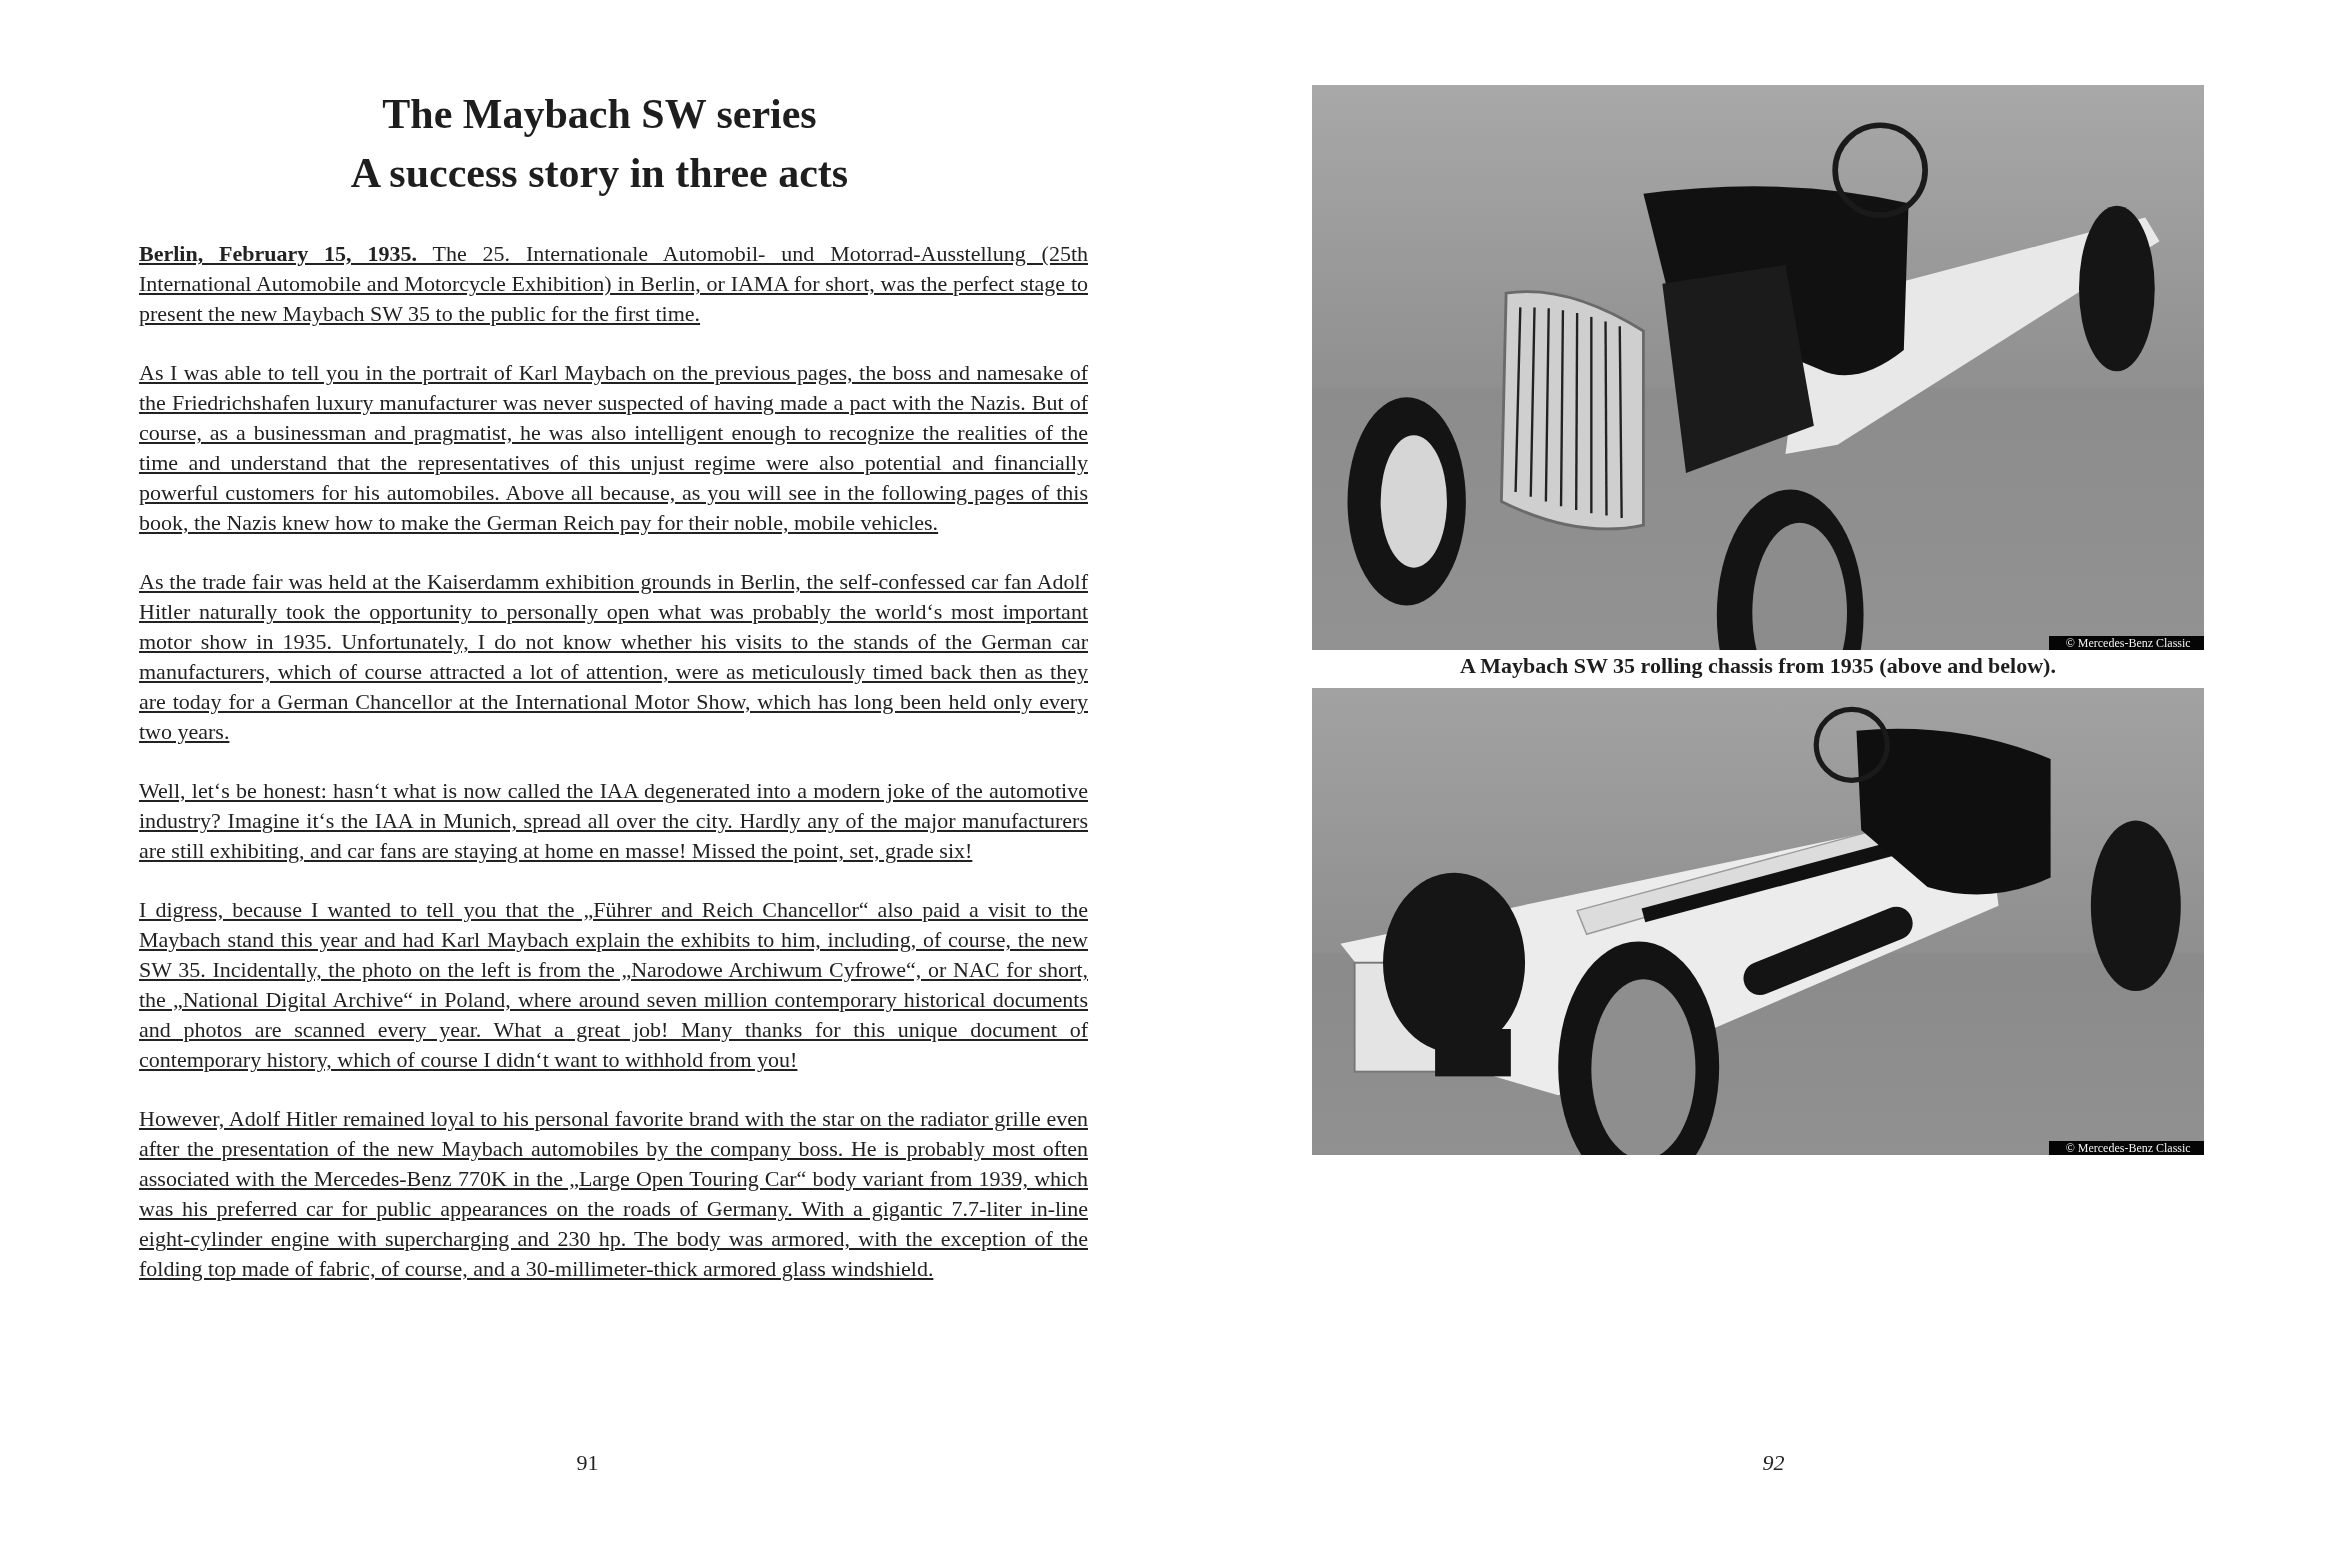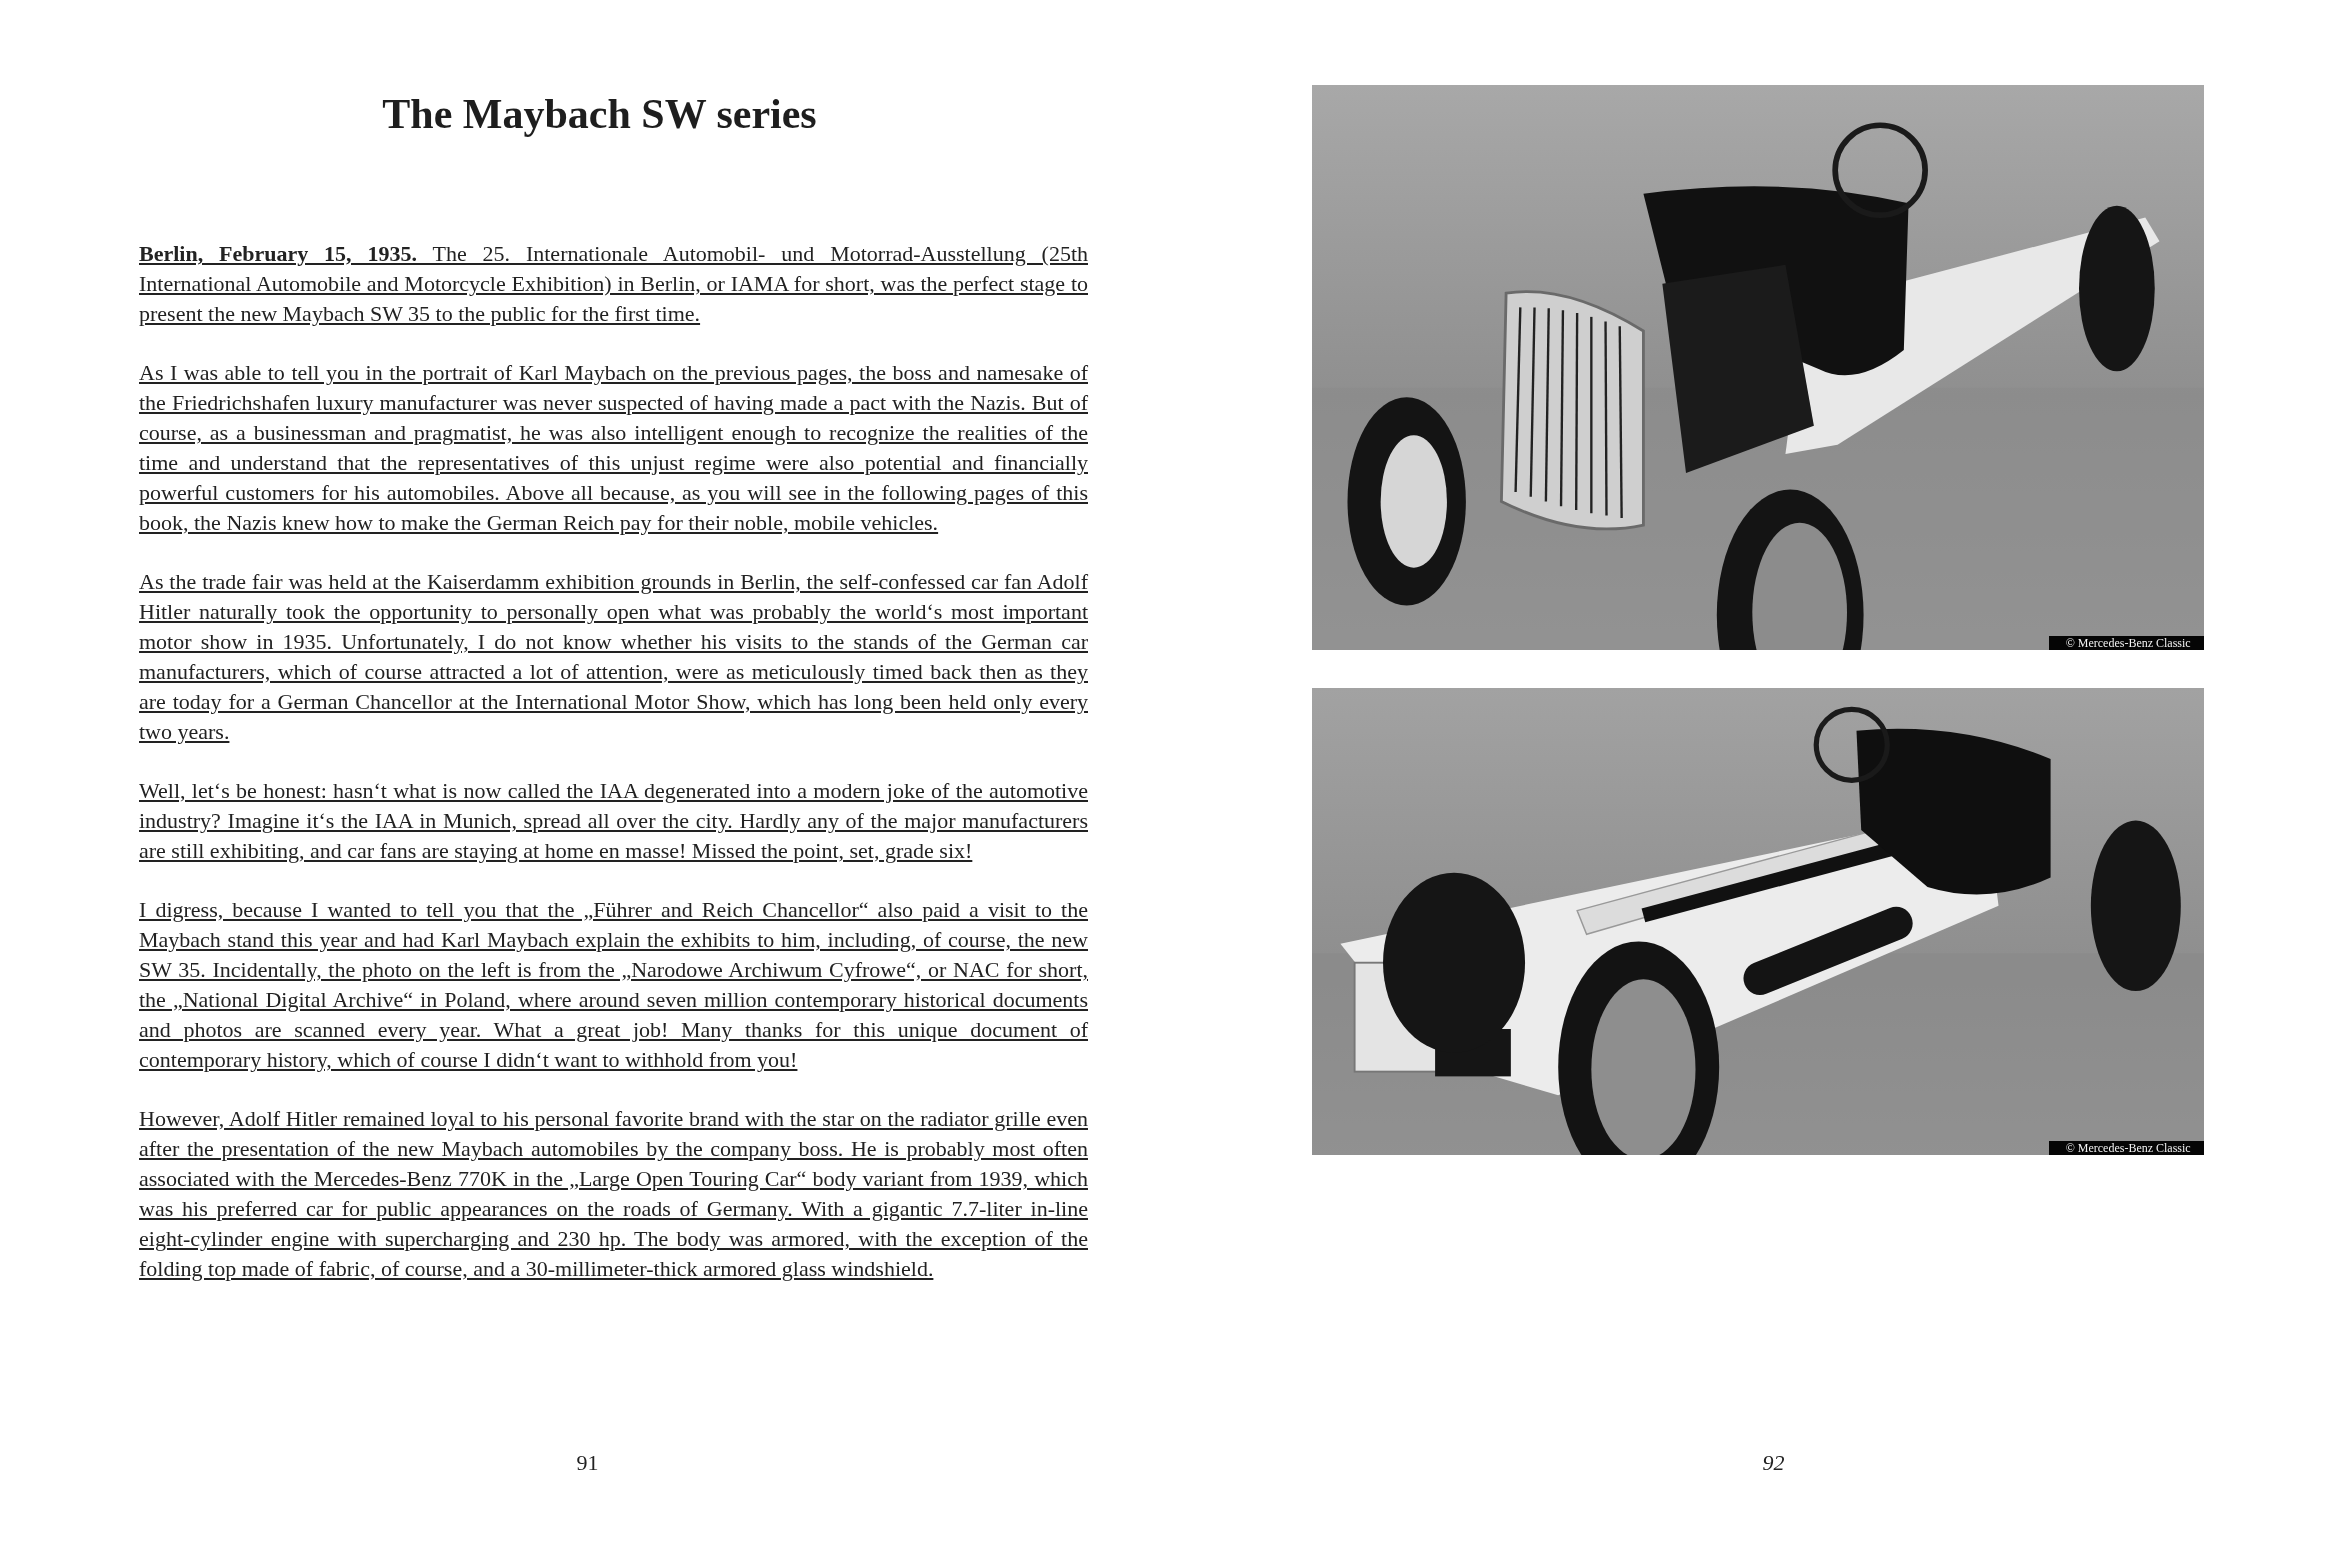--- a/index.html
+++ b/index.html
@@ -35,20 +35,21 @@
                text-align: center; font-weight: bold; font-size: 22px; line-height: 28px; color: #1e1e1e; }
   </style>
 </head>
 <body>
 
 <div class="spread">
 
   <div class="page page-left">
     <h1 class="title">
       <span>The Maybach SW series</span>
+      <span>A success story in three acts</span>
     </h1>
 
     <div class="body-text">
       <p class="para"><span class="lead">Berlin, February 15, 1935.</span><span> The 25. Internationale Automobil- und Motorrad-Ausstellung (25th International Automobile and Motorcycle Exhibition) in Berlin, or IAMA for short, was the perfect stage to present the new Maybach SW 35 to the public for the first time.</span></p>
       <p class="para"><span>As I was able to tell you in the portrait of Karl Maybach on the previous pages, the boss and namesake of the Friedrichshafen luxury manufacturer was never suspected of having made a pact with the Nazis. But of course, as a businessman and pragmatist, he was also intelli­gent enough to recognize the realities of the time and understand that the representatives of this unjust regime were also potential and financially powerful customers for his automobi­les. Above all because, as you will see in the following pages of this book, the Nazis knew how to make the German Reich pay for their noble, mobile vehicles.</span></p>
       <p class="para"><span>As the trade fair was held at the Kaiserdamm exhibition grounds in Berlin, the self-confes­sed car fan Adolf Hitler naturally took the opportunity to personally open what was proba­bly the world‘s most important motor show in 1935. Unfortunately, I do not know whether his visits to the stands of the German car manufacturers, which of course attracted a lot of attention, were as meticulously timed back then as they are today for a German Chancellor at the International Motor Show, which has long been held only every two years.</span></p>
       <p class="para"><span>Well, let‘s be honest: hasn‘t what is now called the IAA degenerated into a modern joke of the automotive industry? Imagine it‘s the IAA in Munich, spread all over the city. Hardly any of the major manufacturers are still exhibiting, and car fans are staying at home en masse! Missed the point, set, grade six!</span></p>
       <p class="para"><span>I digress, because I wanted to tell you that the „Führer and Reich Chancellor“ also paid a visit to the Maybach stand this year and had Karl Maybach explain the exhibits to him, including, of course, the new SW 35. Incidentally, the photo on the left is from the „Naro­dowe Archiwum Cyfrowe“, or NAC for short, the „National Digital Archive“ in Poland, where around seven million contemporary historical documents and photos are scanned every year. What a great job! Many thanks for this unique document of contemporary his­tory, which of course I didn‘t want to withhold from you!</span></p>
       <p class="para"><span>However, Adolf Hitler remained loyal to his personal favorite brand with the star on the radiator grille even after the presentation of the new Maybach automobiles by the company boss. He is probably most often associated with the Mercedes-Benz 770K in the „Large Open Touring Car“ body variant from 1939, which was his preferred car for public appea­rances on the roads of Germany. With a gigantic 7.7-liter in-line eight-cylinder engine with supercharging and 230 hp. The body was armored, with the exception of the folding top made of fabric, of course, and a 30-millimeter-thick armored glass windshield.</span></p>
     </div>
@@ -86,20 +87,21 @@
         </g>
         <ellipse cx="200" cy="880" rx="125" ry="220" fill="#141414"></ellipse>
         <ellipse cx="215" cy="880" rx="70" ry="140" fill="#d6d6d6"></ellipse>
         <ellipse cx="1010" cy="1120" rx="155" ry="265" fill="#141414"></ellipse>
         <ellipse cx="1030" cy="1115" rx="100" ry="190" fill="#8c8c8c"></ellipse>
         <ellipse cx="1700" cy="430" rx="80" ry="175" fill="#151515"></ellipse>
       </svg>
       <div class="credit">© Mercedes-Benz Classic</div>
     </div>
 
+    <p class="caption">A Maybach SW 35 rolling chassis from 1935 (above and below).</p>
 
     <div class="photo photo-bottom">
       <svg viewBox="0 0 1884 986" preserveAspectRatio="none">
         <defs>
           <linearGradient id="bgBot" x1="0" y1="0" x2="0" y2="1">
             <stop offset="0" stop-color="#a2a2a2"></stop>
             <stop offset="0.6" stop-color="#8e8e8e"></stop>
             <stop offset="1" stop-color="#9a9a9a"></stop>
           </linearGradient>
         </defs>

